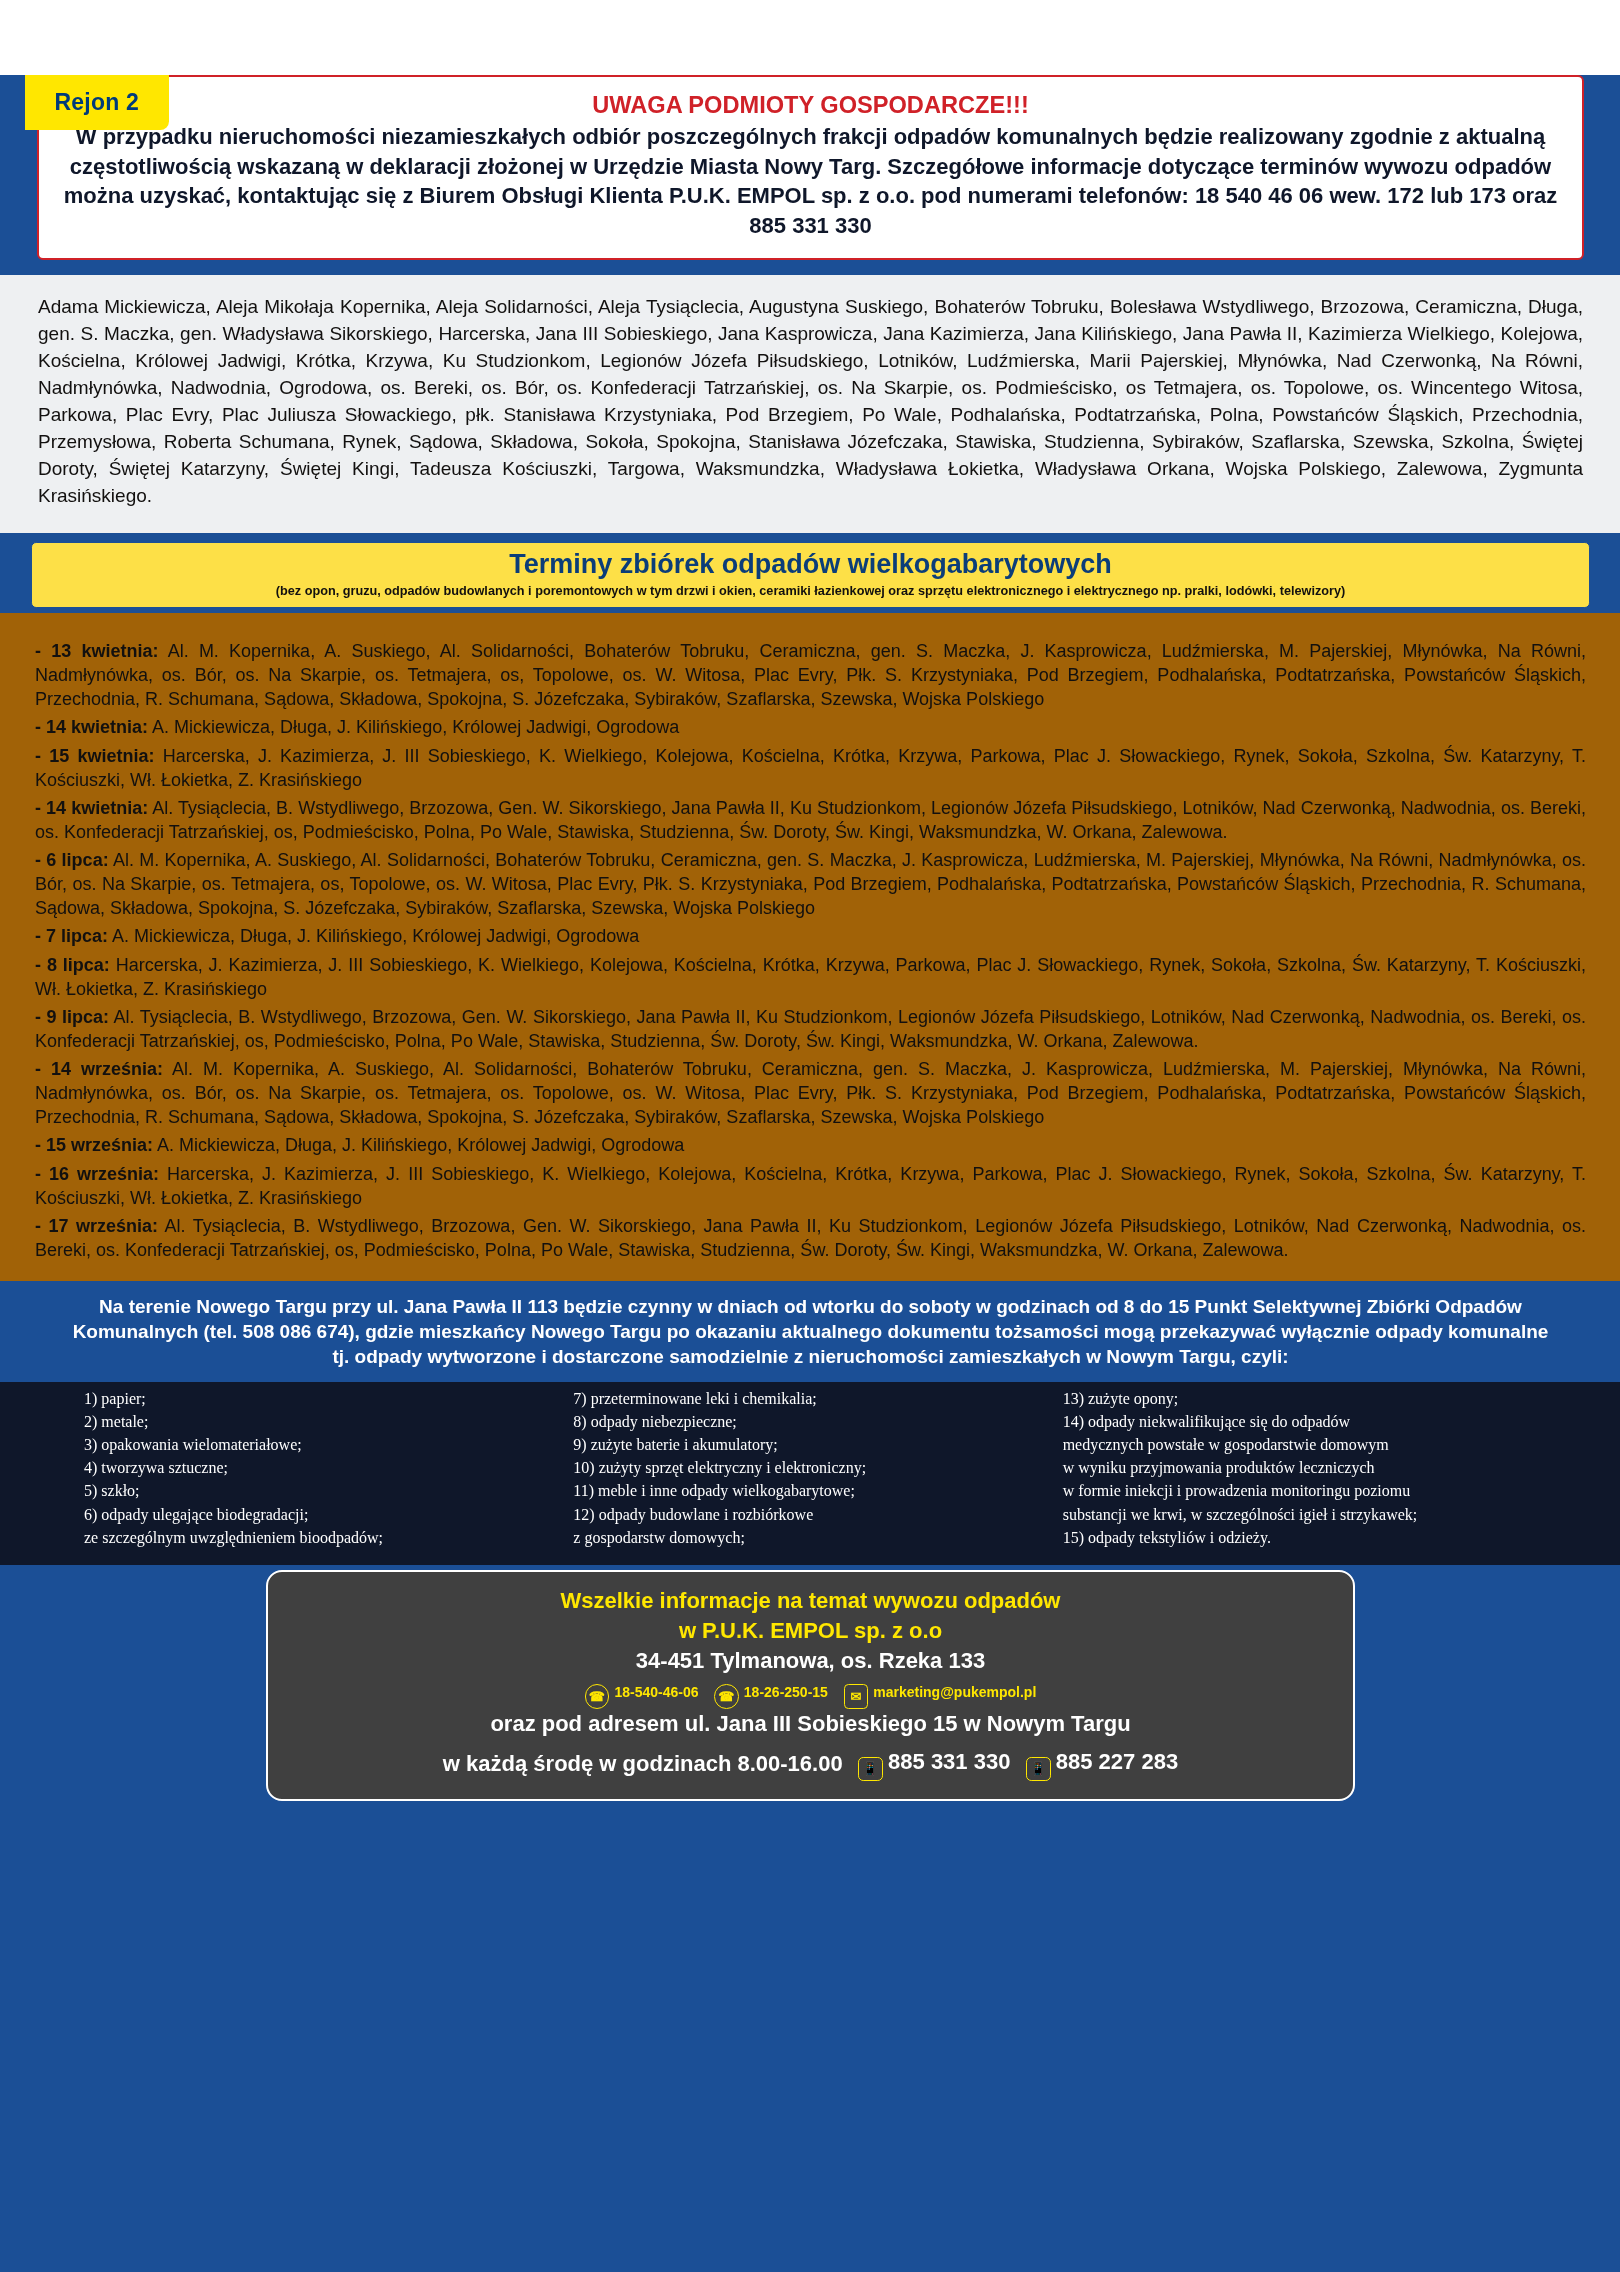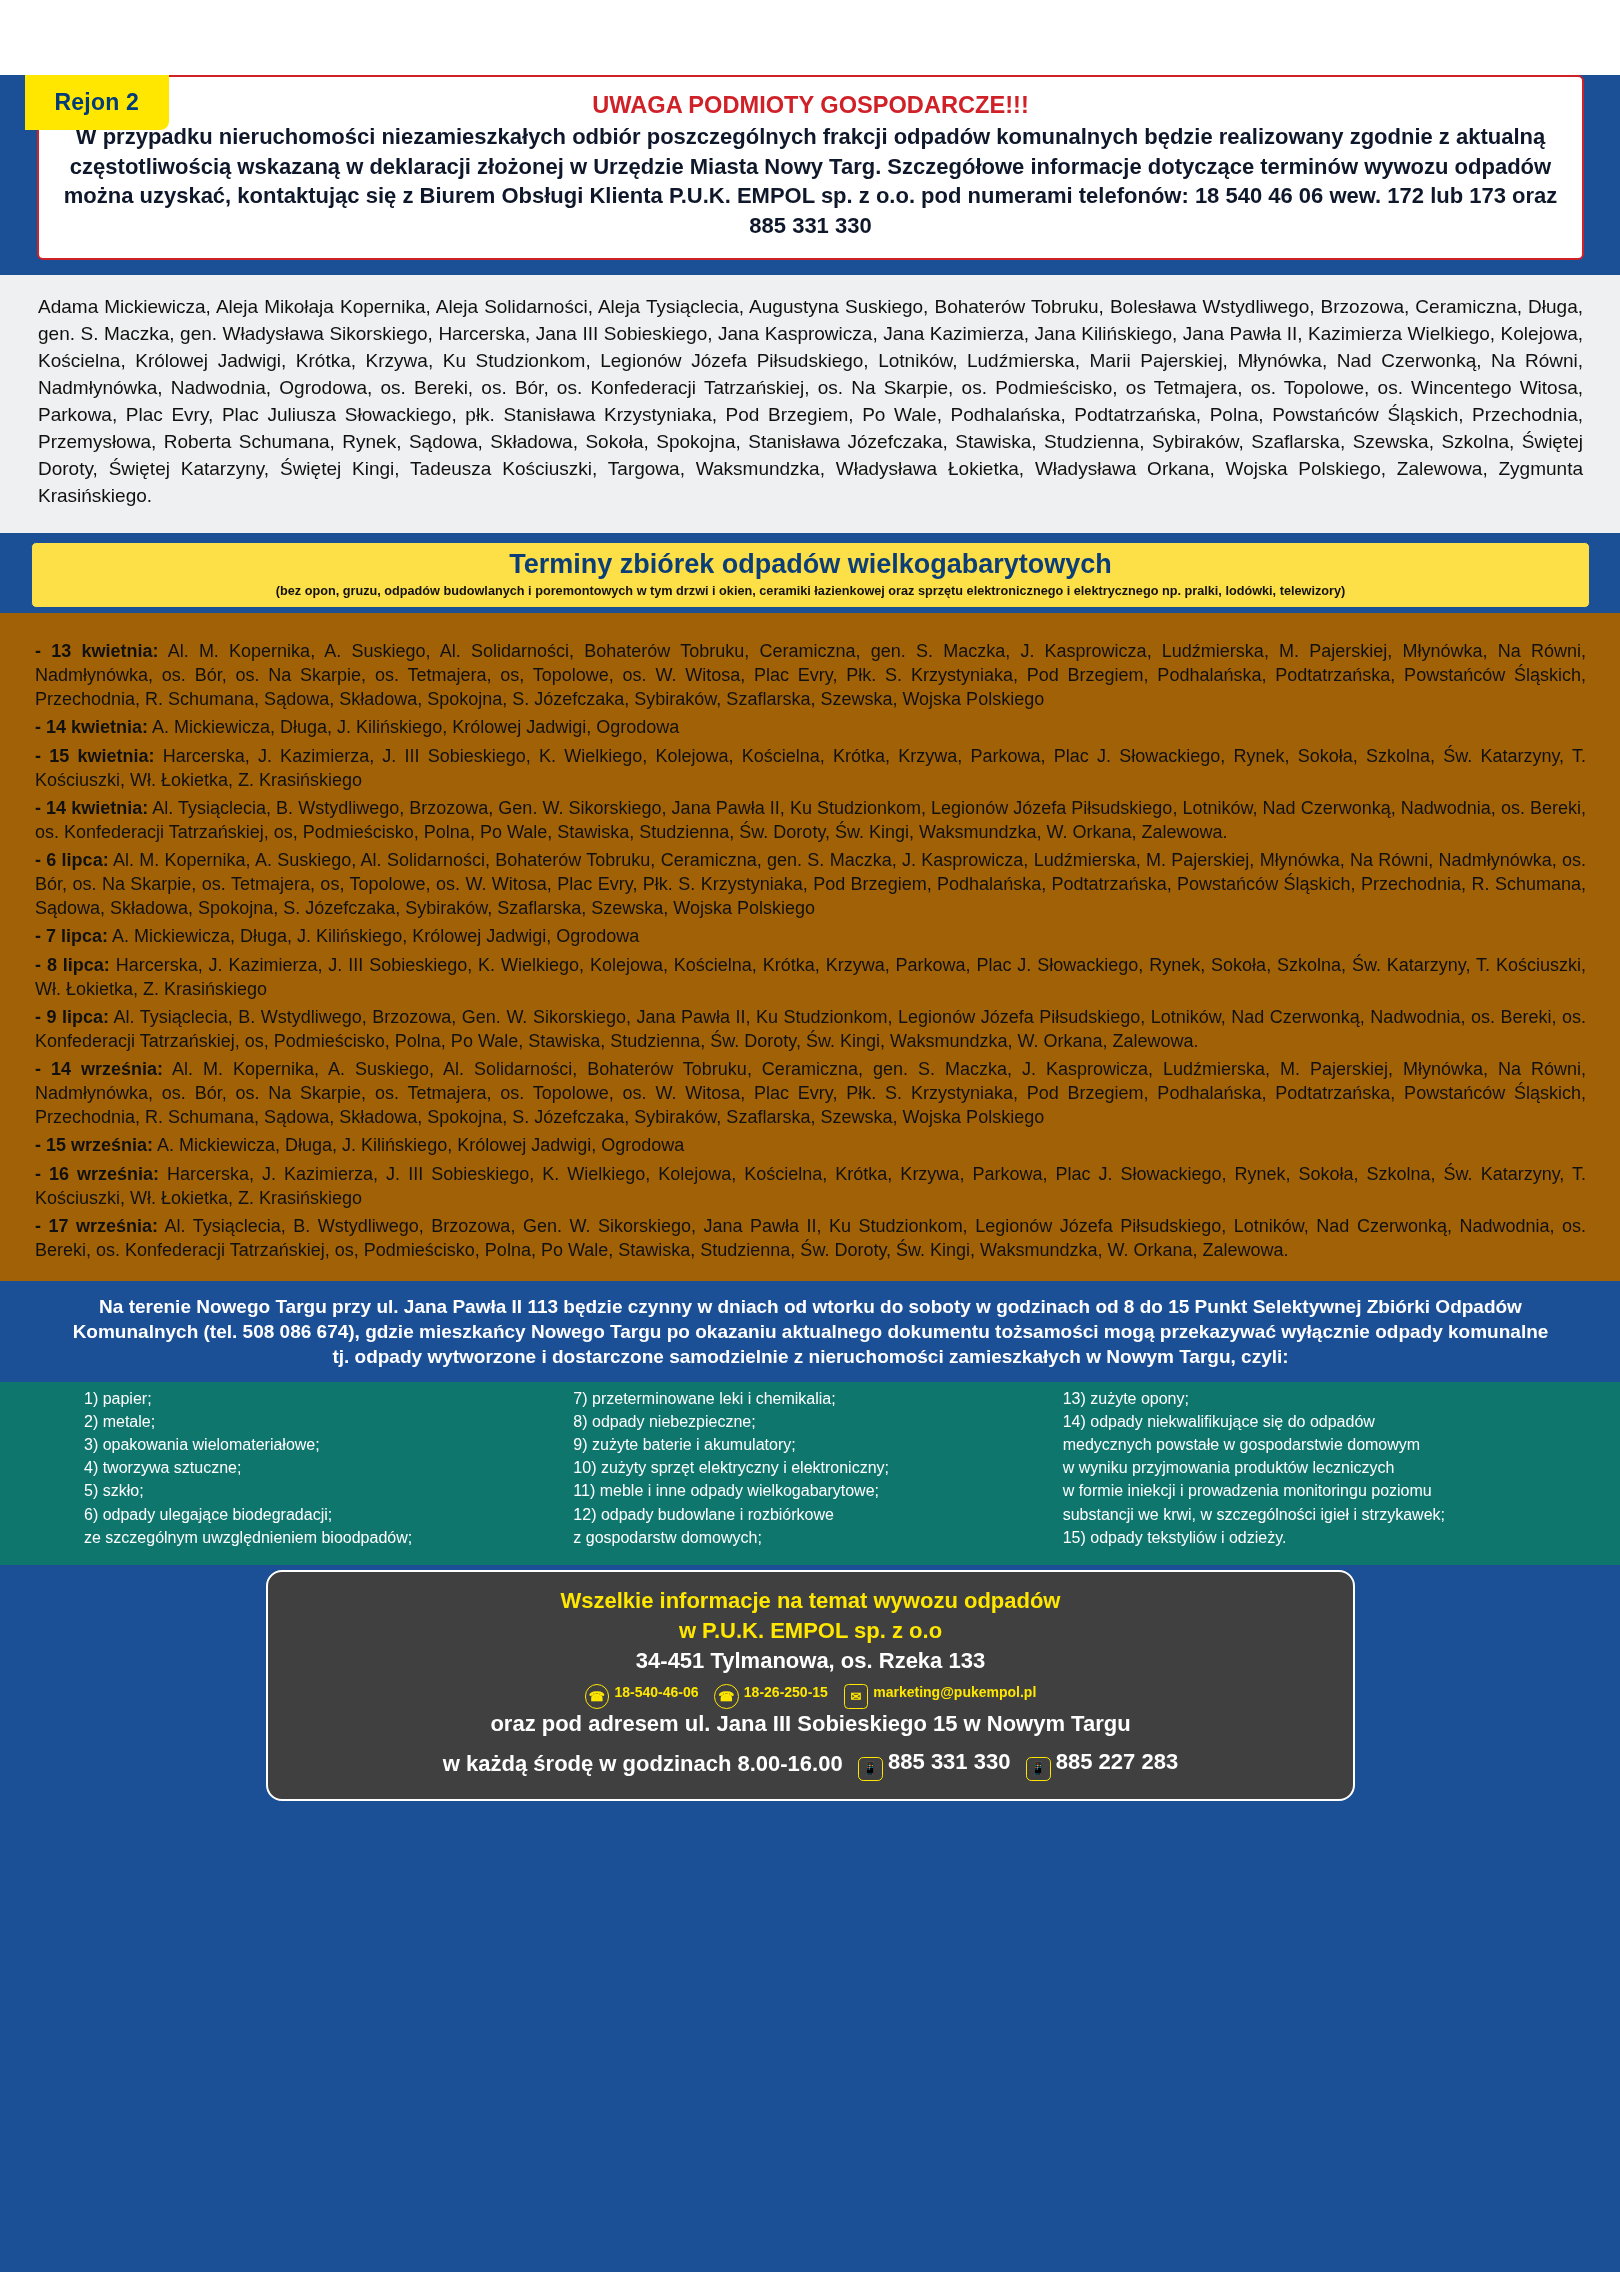--- a/index.html
+++ b/index.html
@@ -101,27 +101,28 @@
     background: #1b4f96;
     color: #ffffff;
     text-align: center;
     font-weight: bold;
     font-size: 19px;
     line-height: 1.3;
     padding: 14px 70px 12.2px 70px;
   }
   
   .waste-cols {
-    background: #0f766e;
+    background: #0f172a;
     color: #ffffff;
     display: flex;
     padding: 5.2px 84px 15.7px 84px;
     gap: 15px;
     font-size: 16px;
     line-height: 1.45;
+    font-family: Liberation Serif, serif;
   }
   .waste-col { flex: 1; }
   .waste-col div { white-space: normal; }
   
   .contact {
     margin: 5.2px auto 0 auto;
     width: 1089px;
     background: #404040;
     border: 2.6px solid #ffffff;
     border-radius: 16px;

